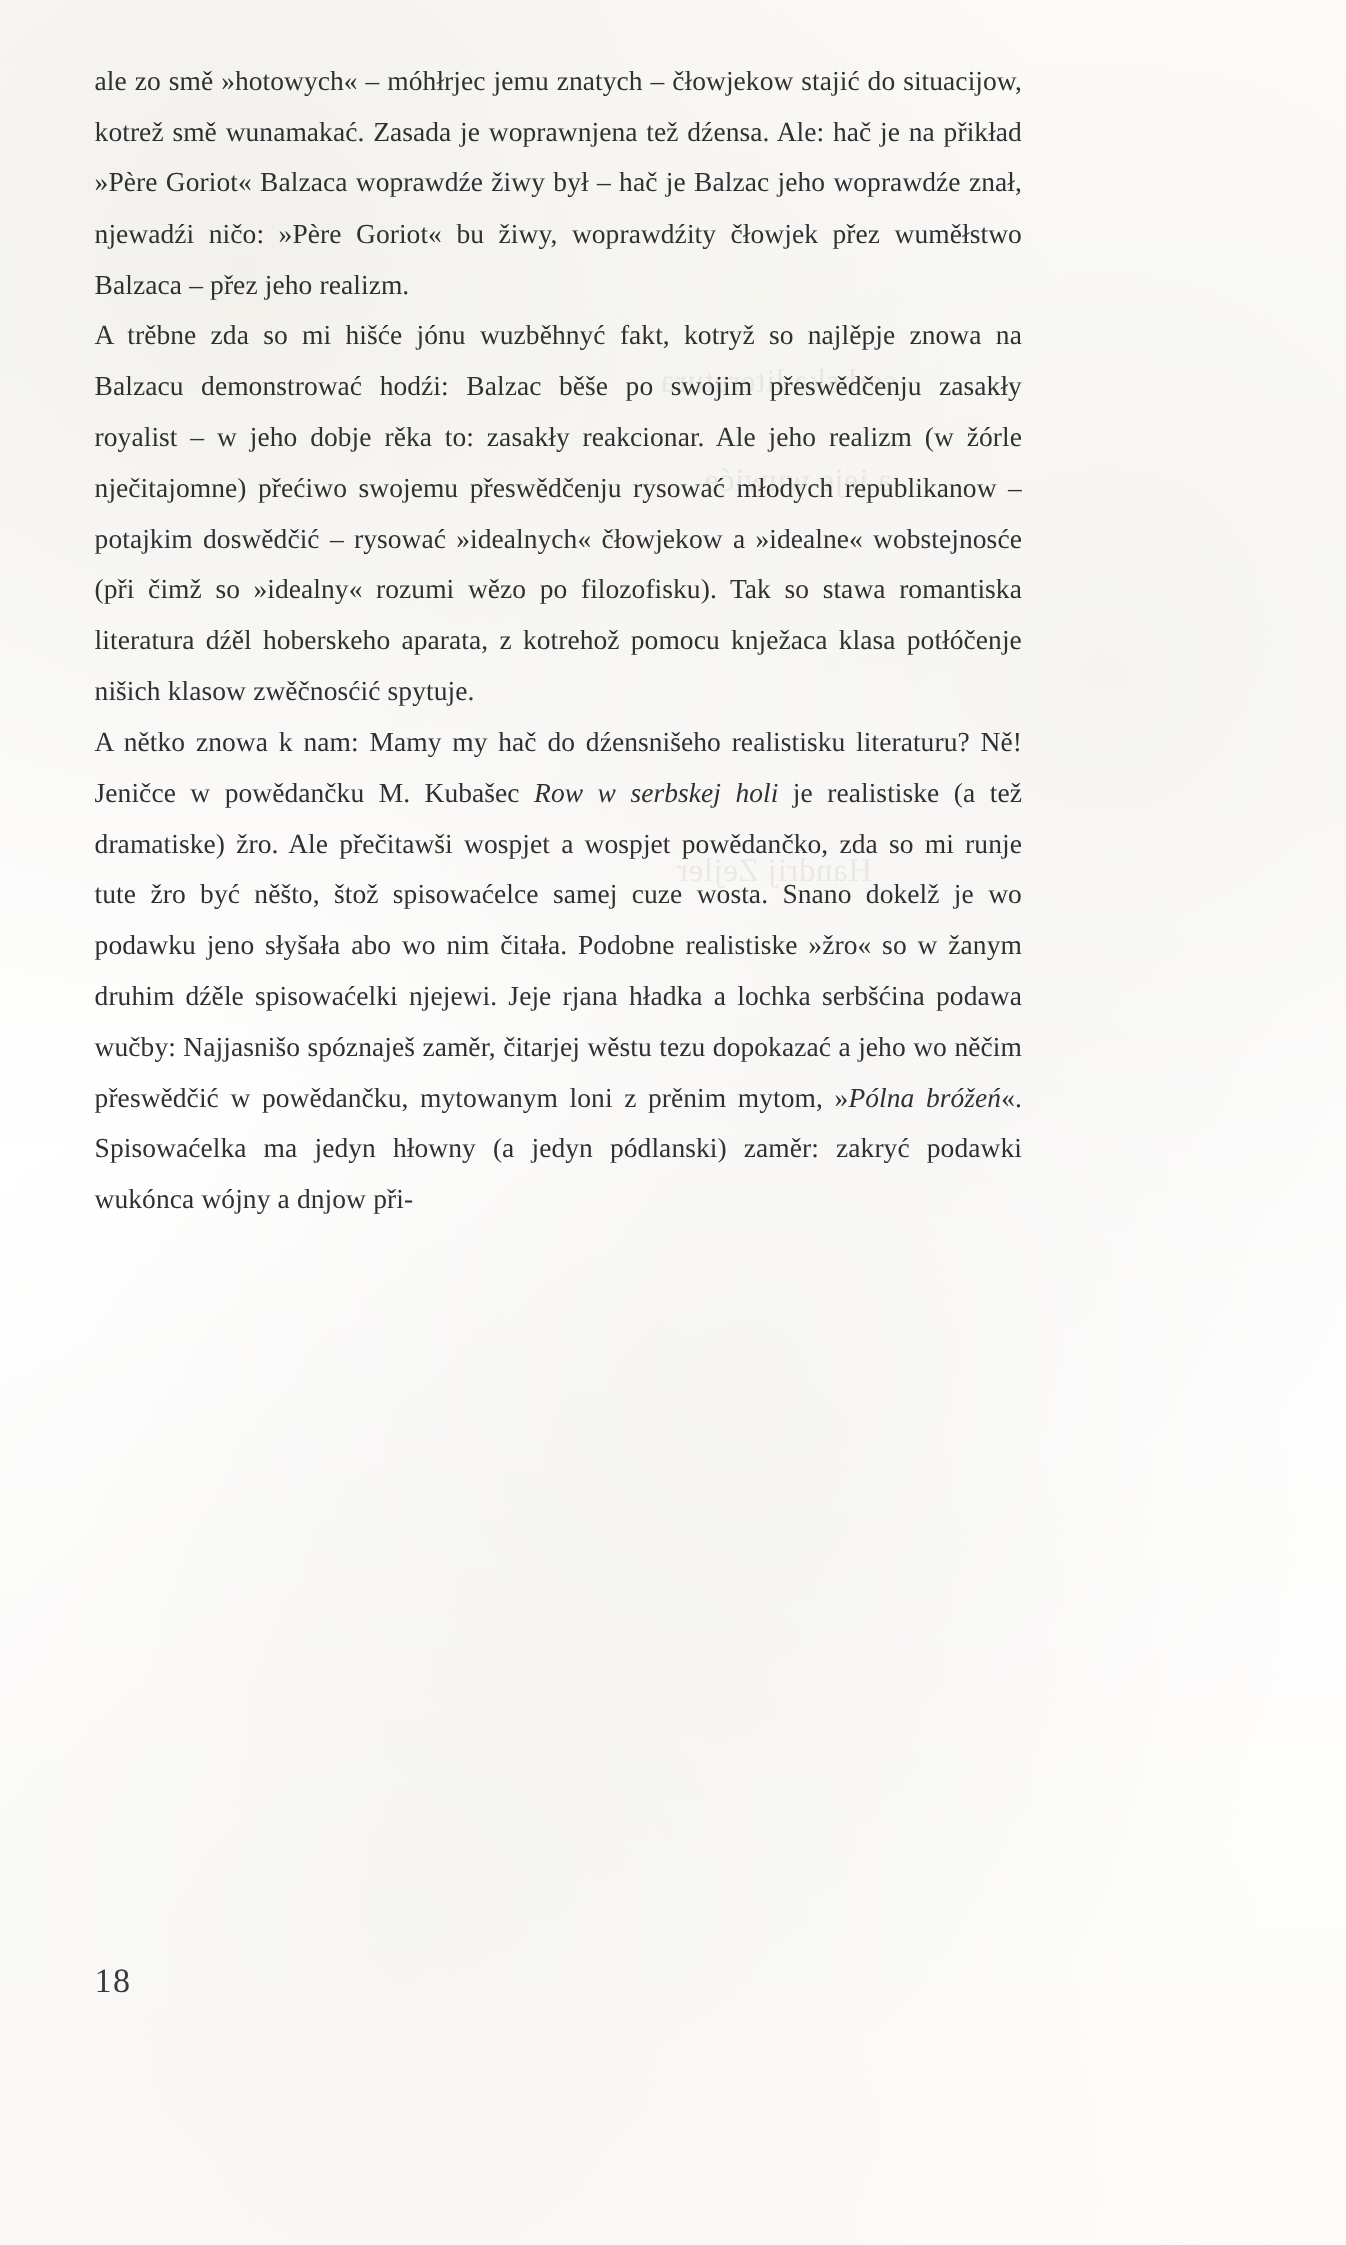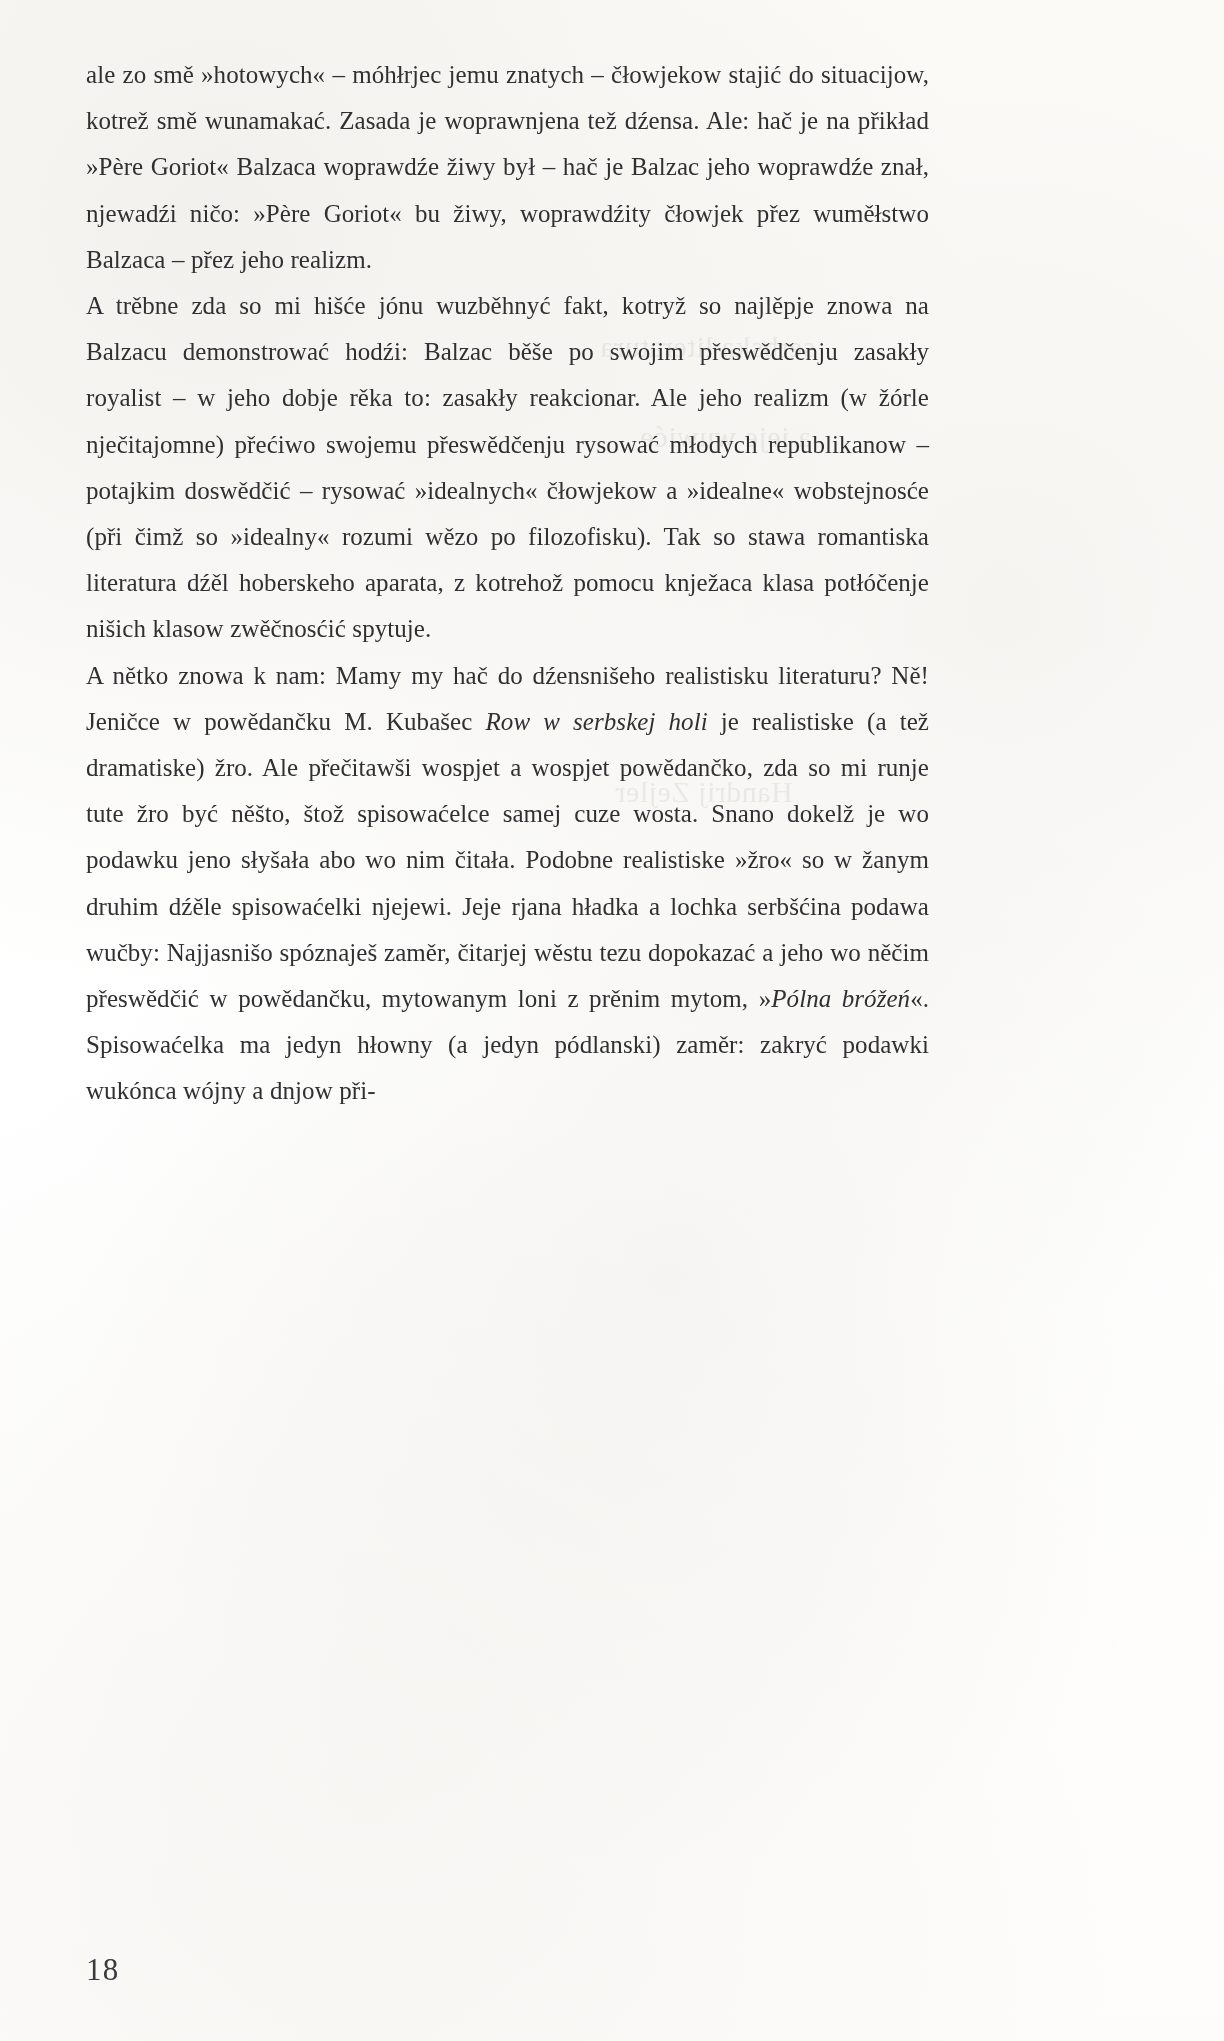--- a/index.html
+++ b/index.html
@@ -62,21 +62,21 @@
     color: #303033;
   }
   p.para + p.para { margin-top: 0; }
 
   em.title {
   }
 
   .folio {
     position: absolute;
     left: 86px;
-    top: 1953px;
+    top: 1784px;
     font-size: 31px;
     line-height: 34px;
     color: #3a3a3c;
     letter-spacing: 1.2px;
     font-variant-numeric: oldstyle-nums;
   }
 </style>
 </head>
 <body>
 

